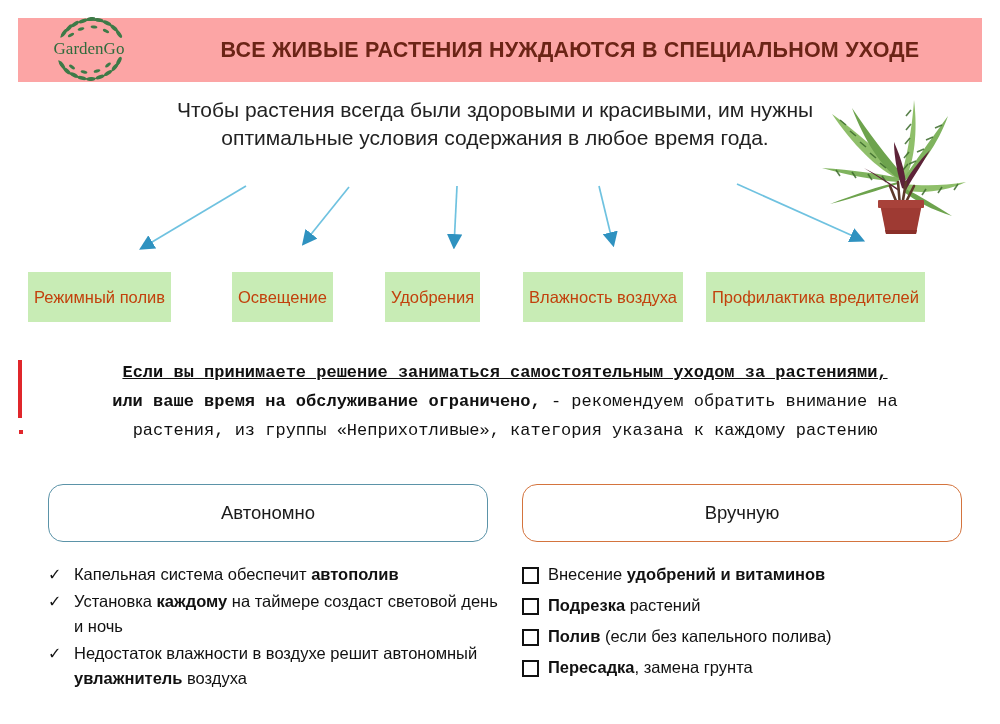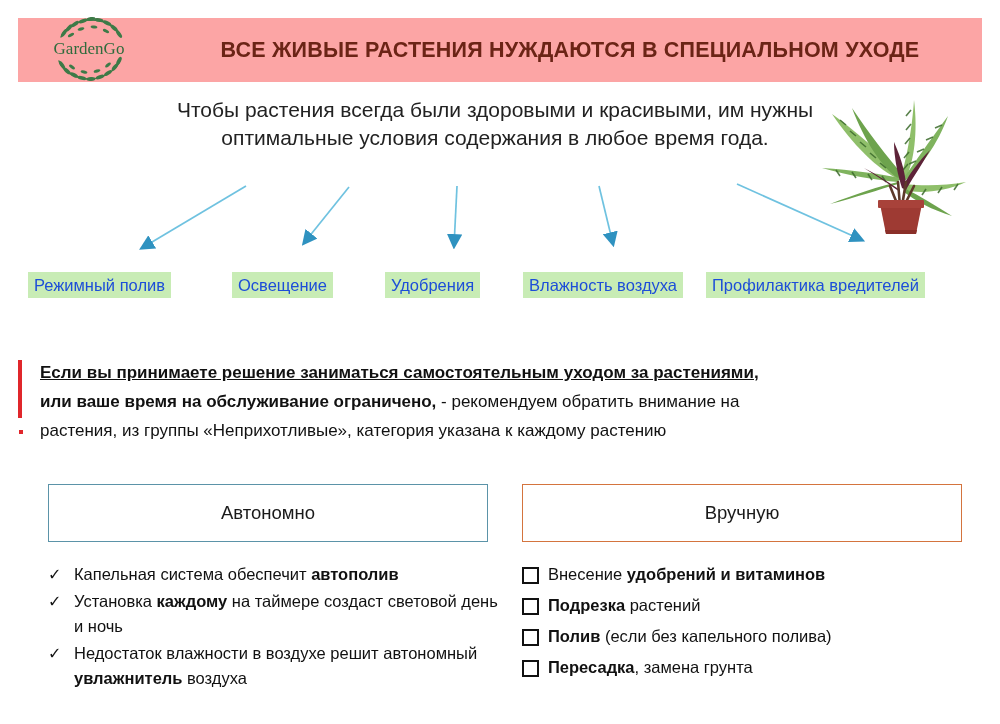--- a/index.html
+++ b/index.html
@@ -92,22 +92,22 @@
     width: 950px;
     height: 26px;
   }
   .tag {
     position: absolute;
     top: 0;
     background: #c8ecb5;
     font-size: 16.5px;
     line-height: 26px;
     height: 26px;
-    color: #1d4ed8;
-    padding: 0 6px;
+    color: #c2410c;
+    padding: 12px 6px;
     white-space: nowrap;
   }
 
   
   .callout {
     position: absolute;
     left: 18px;
     top: 358px;
     width: 964px;
   }
@@ -123,42 +123,45 @@
     position: absolute;
     left: 1px;
     top: 72px;
     width: 4px;
     height: 4px;
     background: #e0262b;
   }
   .callout-text {
     margin-left: 22px;
     width: 930px;
+    text-align: center;
     font-size: 17px;
     line-height: 29px;
     color: #111111;
+    font-family: Liberation Mono, monospace;
   }
   .callout-text .u-bold {
     font-weight: bold;
     text-decoration: underline;
   }
   .callout-text .b-only {
     font-weight: bold;
   }
 
   
   .box {
     position: absolute;
     height: 56px;
     background: #ffffff;
     display: flex;
     align-items: center;
     justify-content: center;
     font-size: 18.5px;
     color: #1a1a1a;
+    border-radius: 15px;
   }
   .box-left {
     left: 48px;
     top: 484px;
     width: 438px;
     border: 1.6px solid #5b93a8;
   }
   .box-right {
     left: 522px;
     top: 484px;

